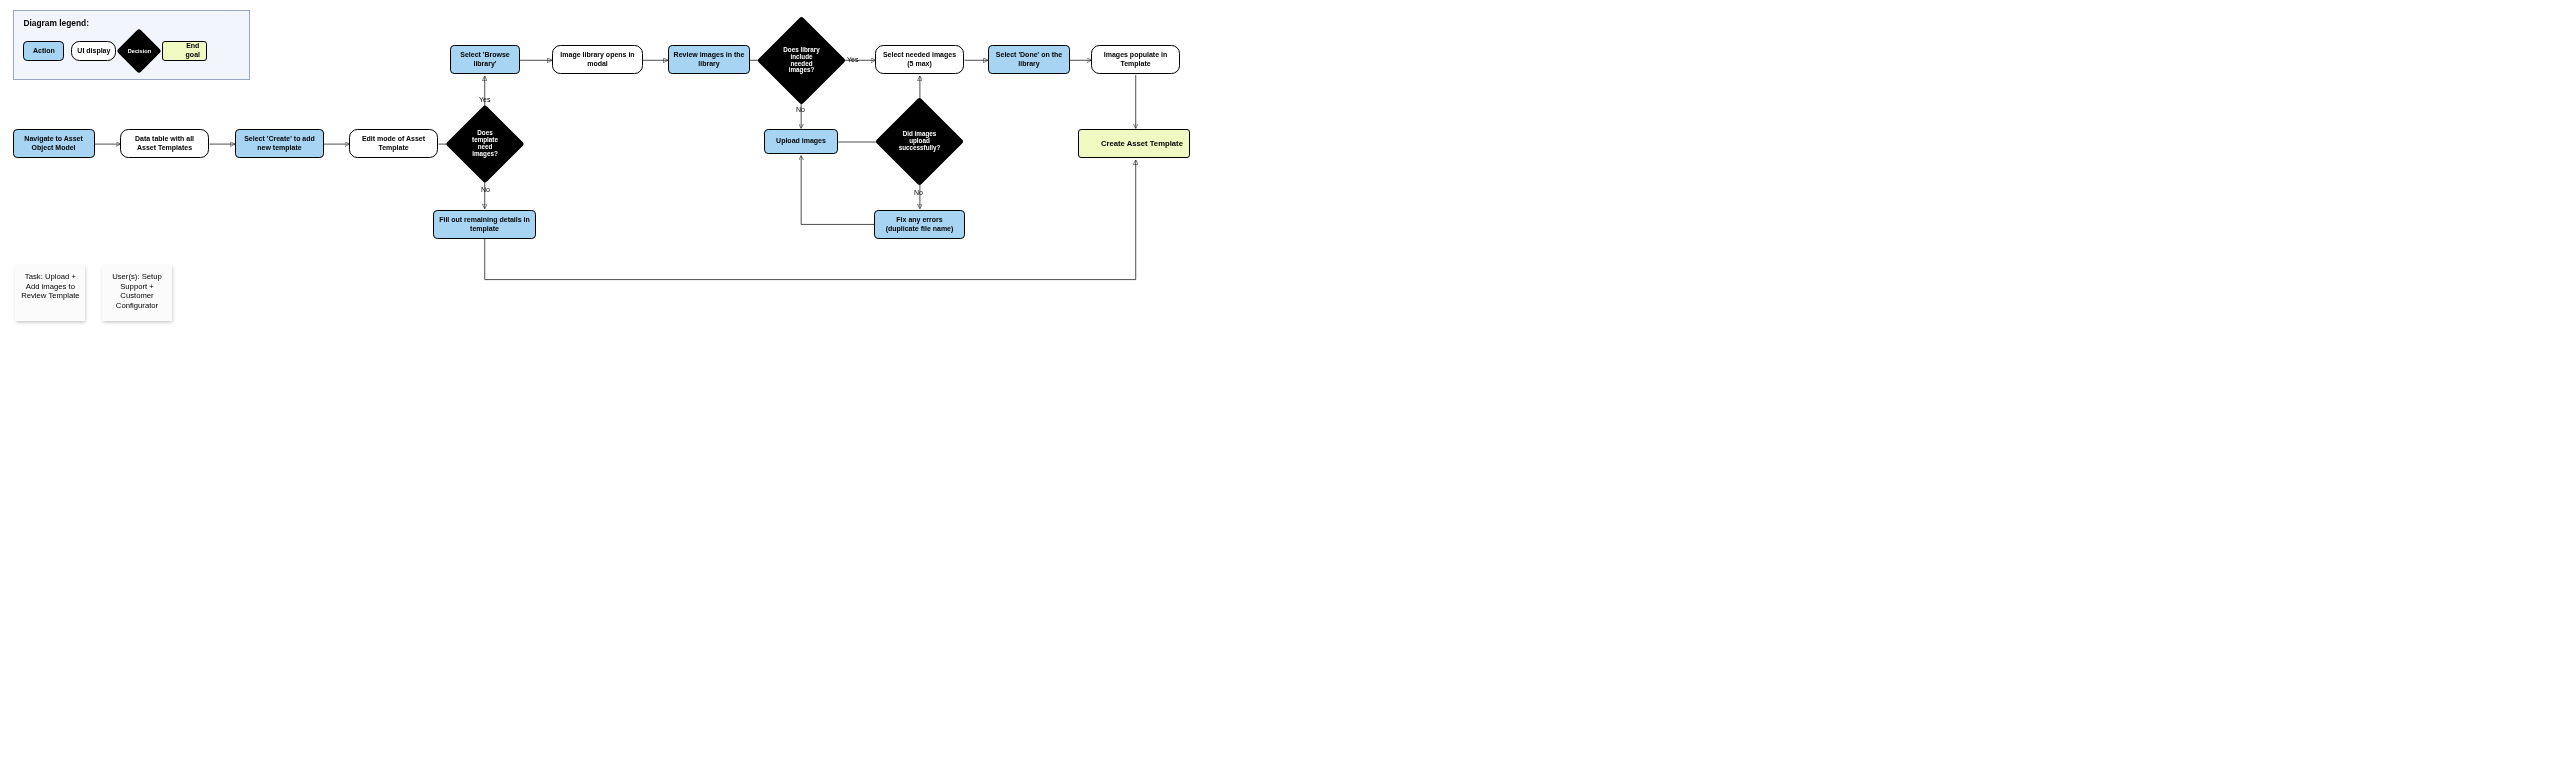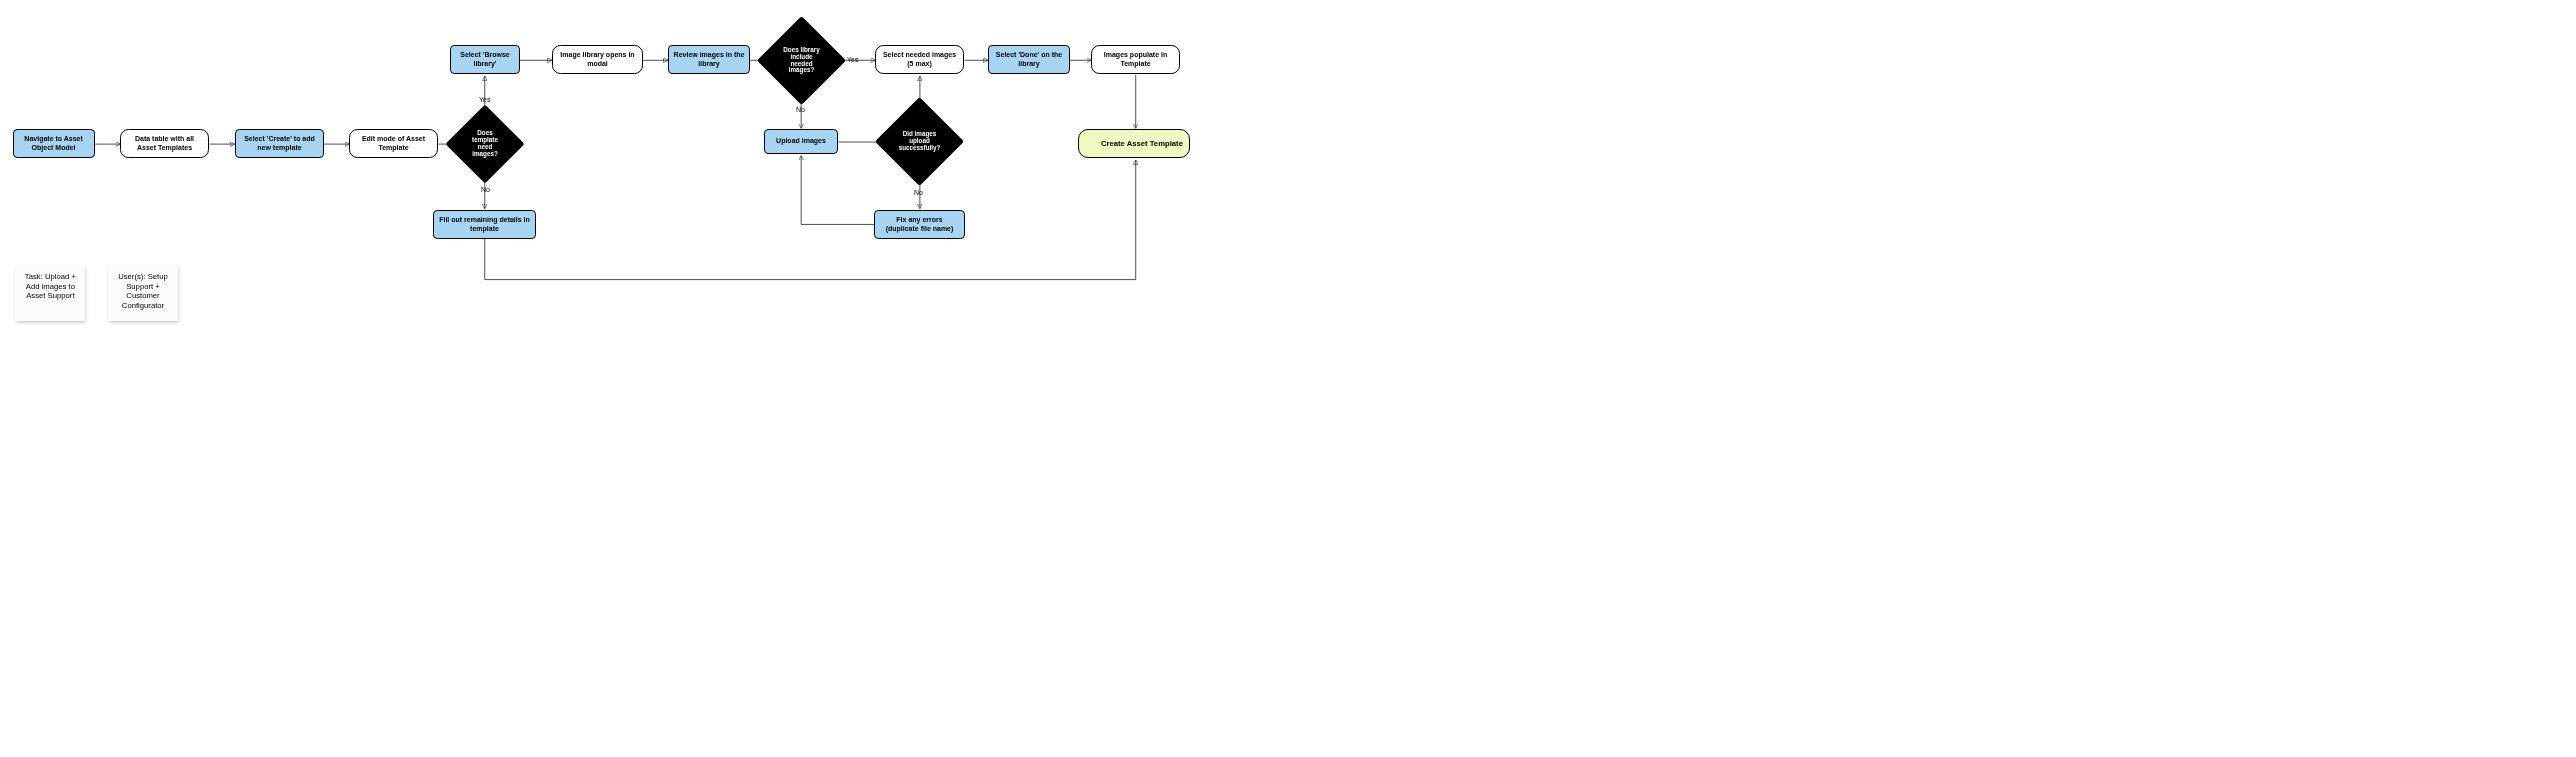--- a/index.html
+++ b/index.html
@@ -24,21 +24,21 @@
     align-items: center;
     justify-content: center;
     padding: 2.8px 4.2px;
     text-align: center;
     line-height: 1.2;
     font-weight: 600;
     border-radius: 4.2px;
   }
   .action   { background: #a6d4f2; border: 0.7px solid #000; }
   .display  { background: #ffffff; border: 0.7px solid #000; border-radius: 8.4px; }
-  .goal     { background: #f0f9c2; border: 0.7px solid #000; border-radius: 10px; padding-left: 20px; }
+  .goal     { background: #f0f9c2; border: 0.7px solid #000; border-radius: 3px; padding-left: 20px; }
   .decision-wrap {
     position: absolute;
     display: flex;
     align-items: center;
     justify-content: center;
   }
   .decision-diamond {
     position: absolute;
     inset: 0;
     background: #000;
@@ -115,25 +115,37 @@
     stroke: #000;
     stroke-width: 1;
     fill: none;
   }
 </style>
 </head>
 <body>
 
 <div class="canvas">
 
+  <div class="legend">
+    <div class="legend-title">Diagram legend:</div>
+    <div class="legend-items">
+      <div class="node action" style="width:41px;height:19.6px;font-size:7px;">Action</div>
+      <div class="node display" style="width:45px;height:19.6px;font-size:7px;">UI display</div>
+      <div class="decision-wrap">
+        <div class="decision-diamond"></div>
+        <div class="decision-text">Decision</div>
+      </div>
+      <div class="node goal" style="width:45px;height:19.6px;font-size:7px;">End goal</div>
+    </div>
+  </div>
 
   <div class="sticky" style="left:15.4px; top:265px;">
-    <b>Task</b><span>: Upload + Add images to Asset Support</span>
-  </div>
-  <div class="sticky" style="left:108px; top:265px;">
+    <b>Task</b><span>: Upload + Add images to Review Template</span>
+  </div>
+  <div class="sticky" style="left:102px; top:265px;">
     <b>User(s)</b><span>: Setup Support + Customer Configurator</span>
   </div>
 
   <div class="node action" style="left:12.6px;  top:129px; width:82px; height:29px;">Navigate to Asset Object Model</div>
   <div class="node display" style="left:120px; top:129px; width:89px; height:29px;">Data table with all Asset Templates</div>
   <div class="node action" style="left:235px; top:129px; width:89px; height:29px;">Select 'Create' to add new template</div>
   <div class="node display" style="left:349px; top:129px; width:89px; height:29px;">Edit mode of Asset Template</div>
 
   <div class="decision-wrap" style="left:457px; top:116px; width:56px; height:56px;">
     <div class="decision-diamond"></div>

